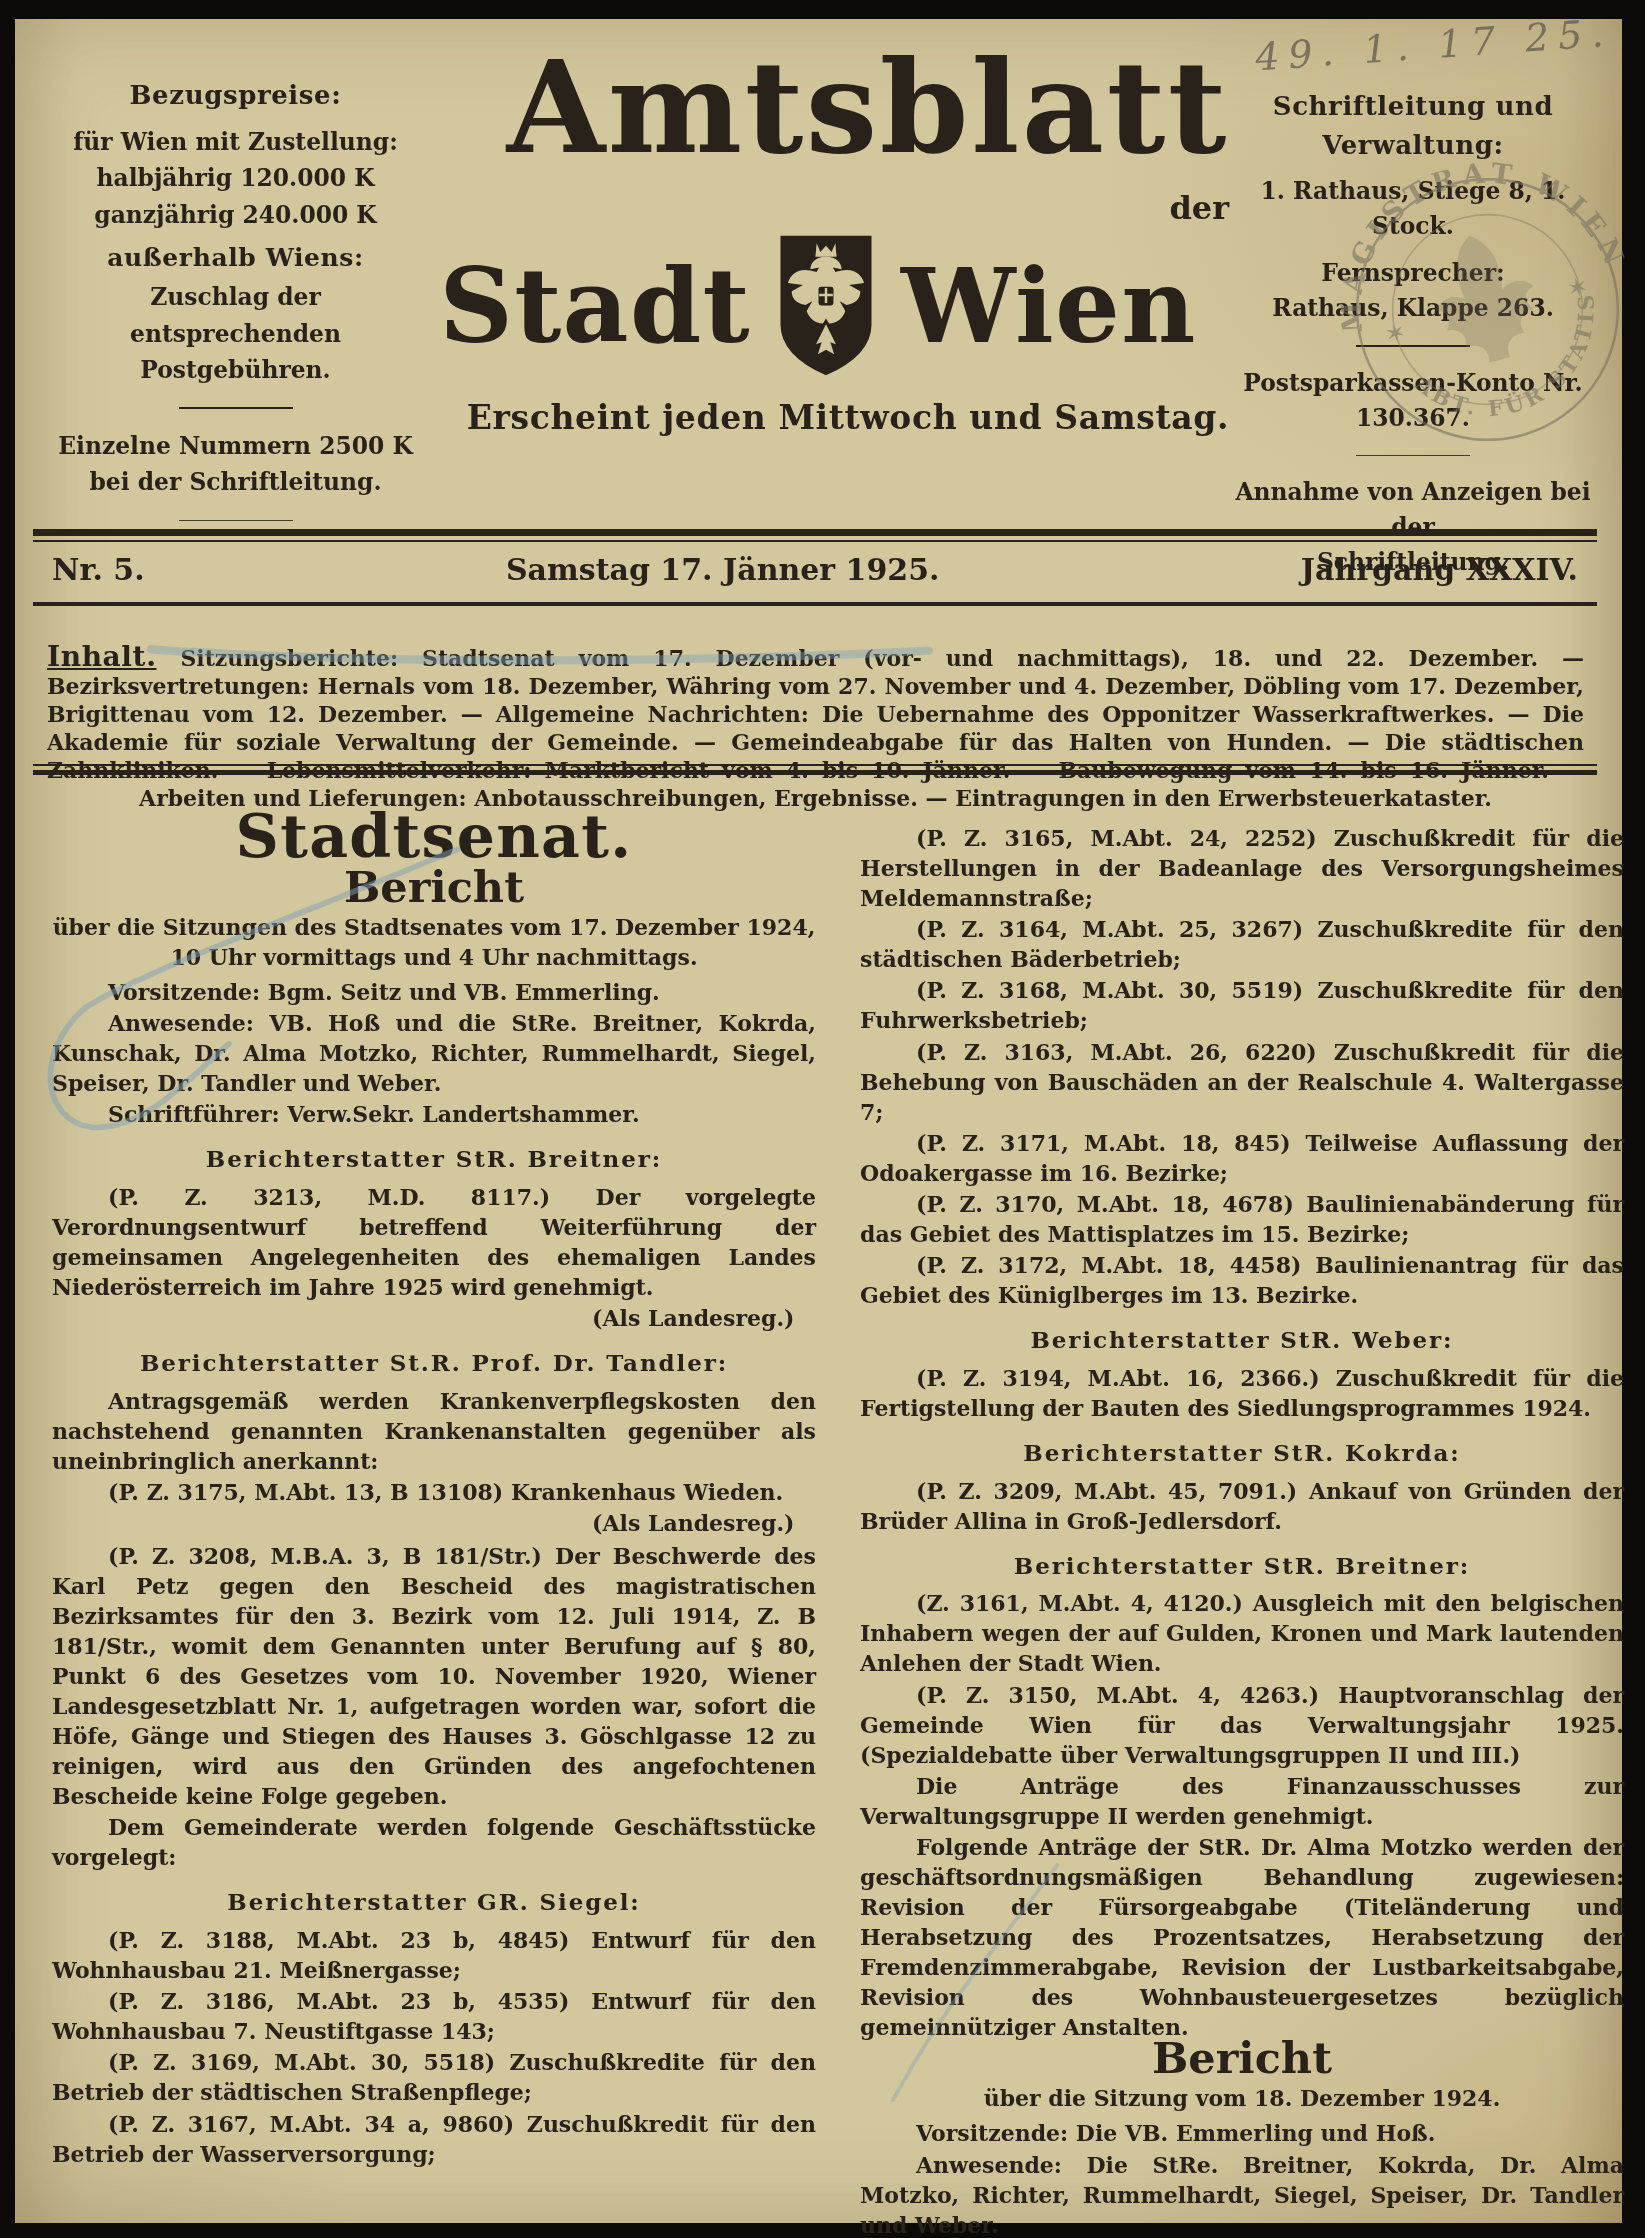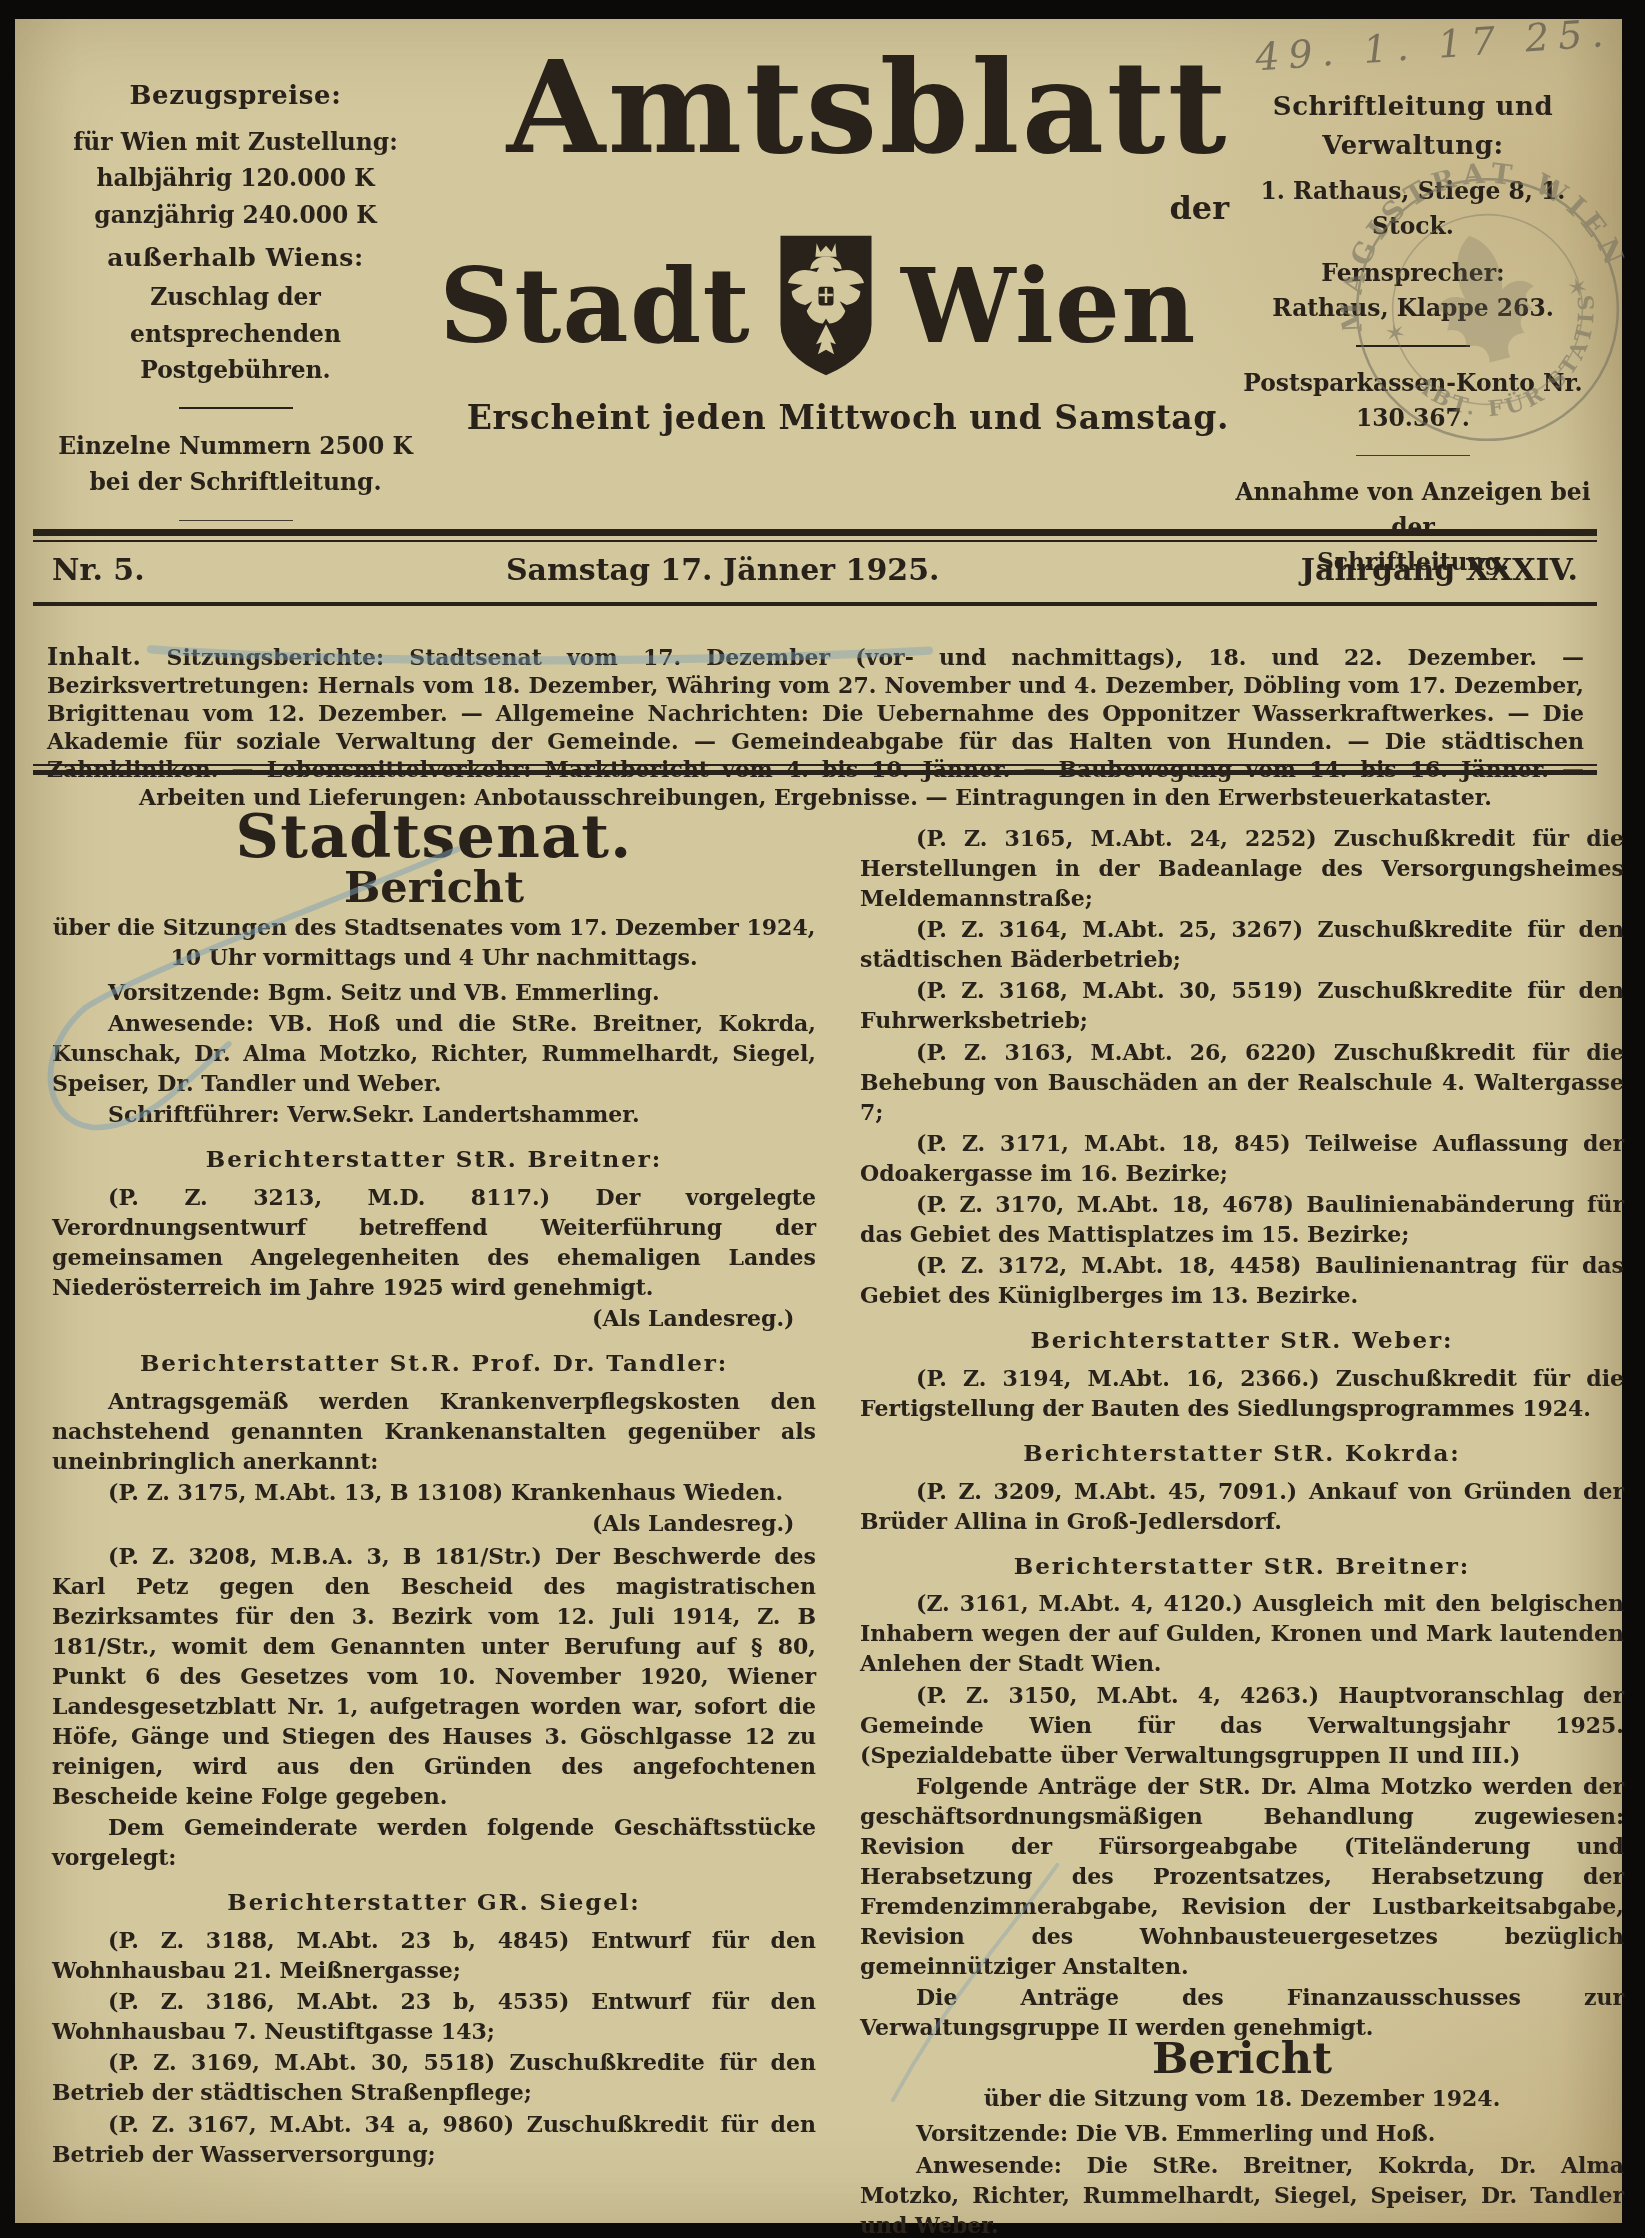--- a/index.html
+++ b/index.html
@@ -43,21 +43,21 @@
   .rule-inhalt-bottom .thin{border-top:2.5px solid var(--ink);}
   .rule-inhalt-bottom .thick{border-top:5px solid var(--ink); margin-top:3.8px;}
   
   .dateline{position:absolute; left:37px; right:44px; top:533px; display:flex;
     font-size:30px; font-weight:bold; align-items:baseline;}
   .dateline .c{flex:1; text-align:center;}
   .dateline .r{text-align:right;}
   
   .inhalt{position:absolute; left:32px; right:38px; top:602px; font-size:22px; font-weight:bold;
     line-height:28px; text-align:justify; text-align-last:center;}
-  .inhalt .lbl{font-size:24px; letter-spacing:0.6px;}
+  .inhalt .lbl{font-size:28px; letter-spacing:0.6px;text-decoration:underline;}
   
   .col{position:absolute; top:786px; width:764px; font-size:22px; font-weight:bold;
     line-height:30px; text-align:justify; hyphens:auto;}
   .col-left{left:37px;}
   .col-right{left:845px;}
   .col-title{font-size:60px; text-align:center; text-align-last:center; line-height:1.05; margin:0 0 3.8px; letter-spacing:1.3px;}
   .col-subtitle{font-size:43px; text-align:center; text-align-last:center; margin:0 0 10px;}
   .center-block{text-align:center; text-align-last:center; margin:0 0 5px;}
   .reporter-heading{text-align:right; text-align-last:center; letter-spacing:1.9px; margin:15px 0 7.6px; font-size:23px;}
   .para{margin:1.3px 0; text-indent:56px;}
@@ -191,22 +191,22 @@
         <div class="para">(P. Z. 3171, M.Abt. 18, 845) Teilweise Auflassung der Odoakergasse im 16. Bezirke;</div>
         <div class="para">(P. Z. 3170, M.Abt. 18, 4678) Baulinienabänderung für das Gebiet des Mattisplatzes im 15. Bezirke;</div>
         <div class="para">(P. Z. 3172, M.Abt. 18, 4458) Baulinienantrag für das Gebiet des Küniglberges im 13. Bezirke.</div>
         <div class="reporter-heading">Berichterstatter StR. Weber:</div>
         <div class="para">(P. Z. 3194, M.Abt. 16, 2366.) Zuschußkredit für die Fertigstellung der Bauten des Siedlungsprogrammes 1924.</div>
         <div class="reporter-heading">Berichterstatter StR. Kokrda:</div>
         <div class="para">(P. Z. 3209, M.Abt. 45, 7091.) Ankauf von Gründen der Brüder Allina in Groß-Jedlersdorf.</div>
         <div class="reporter-heading">Berichterstatter StR. Breitner:</div>
         <div class="para">(Z. 3161, M.Abt. 4, 4120.) Ausgleich mit den belgischen Inhabern wegen der auf Gulden, Kronen und Mark lautenden Anlehen der Stadt Wien.</div>
         <div class="para">(P. Z. 3150, M.Abt. 4, 4263.) Hauptvoranschlag der Gemeinde Wien für das Verwaltungsjahr 1925. (Spezialdebatte über Verwaltungsgruppen II und III.)</div>
+        <div class="para">Die Anträge des Finanzausschusses zur Verwaltungsgruppe II werden genehmigt.</div>
         <div class="para">Folgende Anträge der StR. Dr. Alma Motzko werden der geschäftsordnungsmäßigen Behandlung zugewiesen: Revision der Fürsorgeabgabe (Titeländerung und Herabsetzung des Prozentsatzes, Herabsetzung der Fremdenzimmerabgabe, Revision der Lustbarkeitsabgabe, Revision des Wohnbausteuergesetzes bezüglich gemeinnütziger Anstalten.</div>
-        <div class="para">Die Anträge des Finanzausschusses zur Verwaltungsgruppe II werden genehmigt.</div>
         <div class="col-subtitle">Bericht</div>
         <div class="center-block">über die Sitzung vom 18. Dezember 1924.</div>
         <div class="para">Vorsitzende: Die VB. Emmerling und Hoß.</div>
         <div class="para">Anwesende: Die StRe. Breitner, Kokrda, Dr. Alma Motzko, Richter, Rummelhardt, Siegel, Speiser, Dr. Tandler und Weber.</div>
         <div class="para">Entschuldigt: StR. Kunschak.</div>
       </div>
 
     <svg class="marks" viewBox="0 0 2601 3539" width="1645" height="2239">
       <path d="M215,996 C600,1022 1100,1016 1445,998" fill="none" style="stroke:var(--pencil)" stroke-width="13" stroke-linecap="round" opacity=".42"></path>
       <path d="M700,1312 C480,1405 200,1505 112,1562 C30,1632 42,1742 122,1752 C202,1756 268,1682 338,1620" fill="none" style="stroke:var(--pencil)" stroke-width="9" stroke-linecap="round" opacity=".5"></path>

